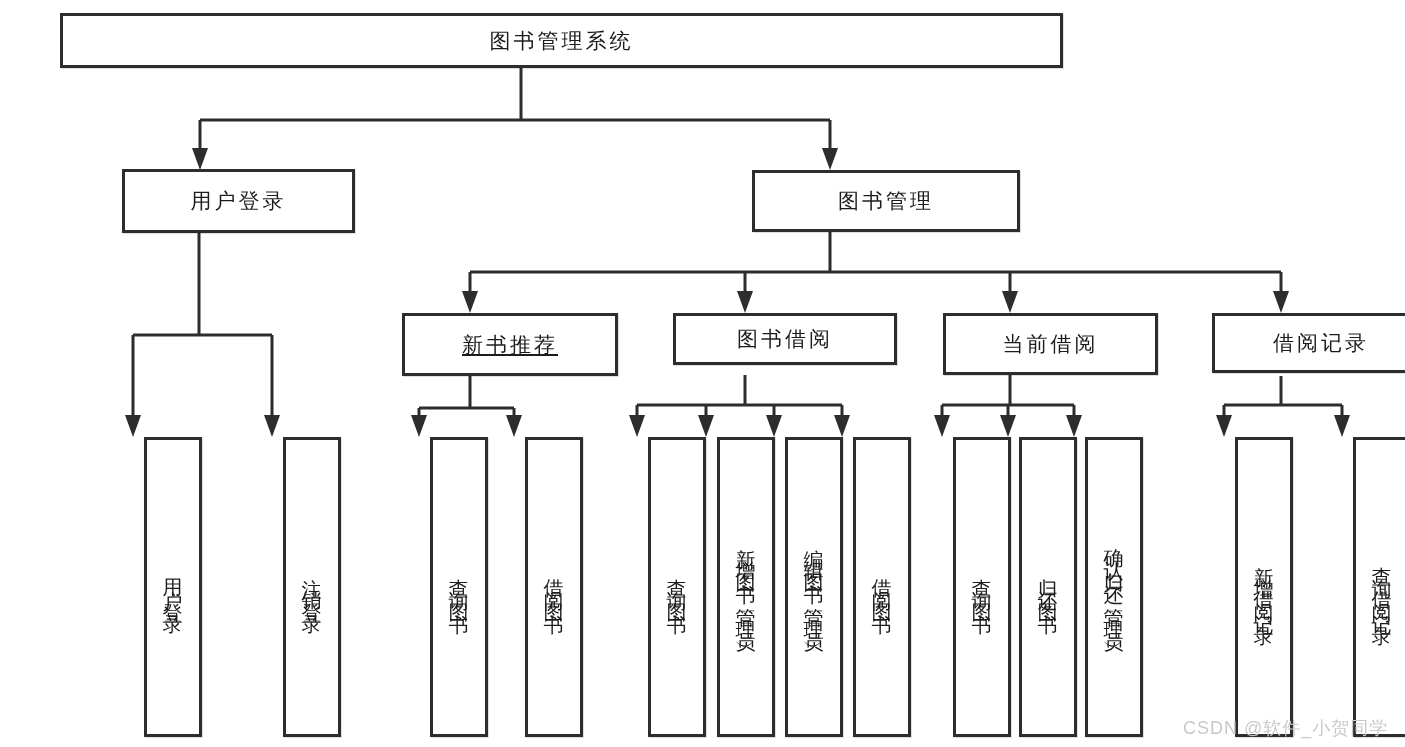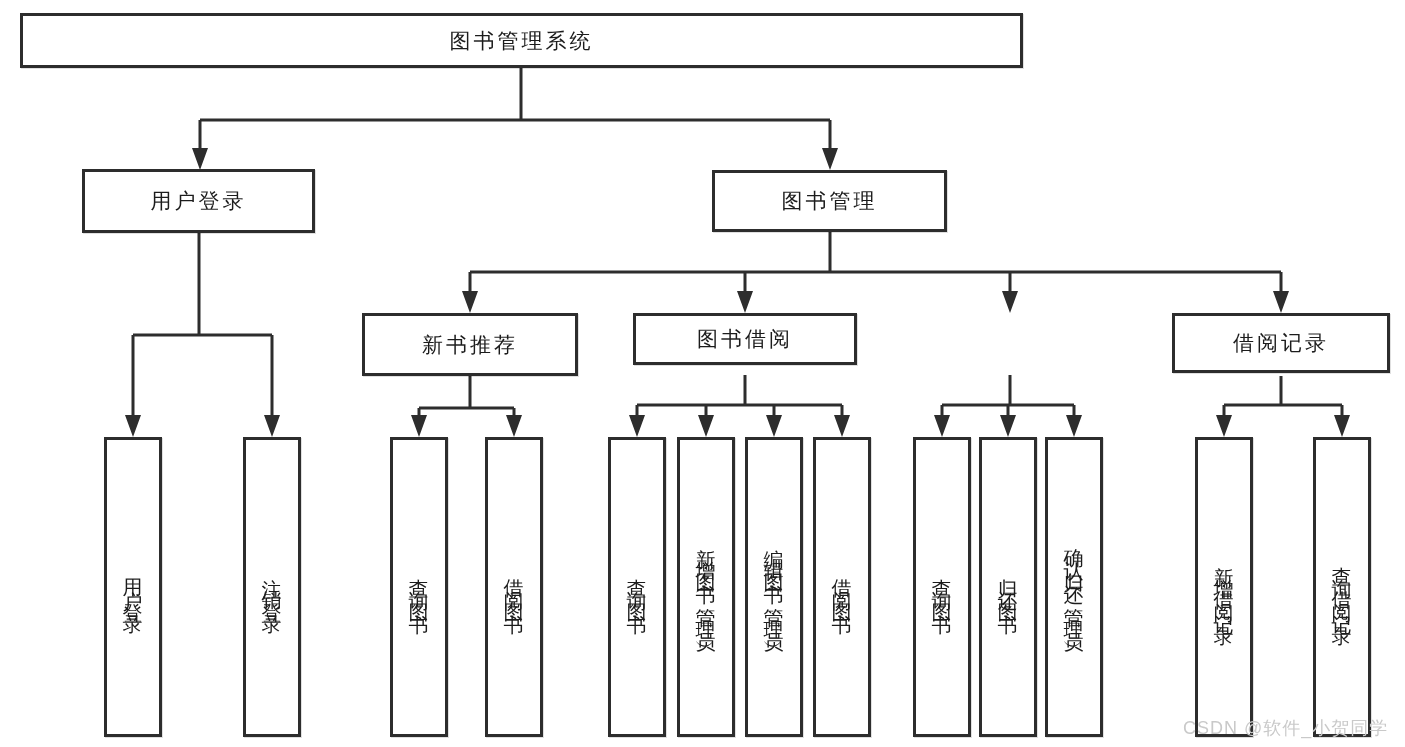--- a/index.html
+++ b/index.html
@@ -17,20 +17,21 @@
     box-sizing: border-box;
     border: 3px solid #2d2d2d;
     background: #ffffff;
     display: flex;
     align-items: center;
     justify-content: center;
     font-size: 21px;
     letter-spacing: 3px;
     color: #1c1c1c;
     box-shadow: 1px 1px 0 rgba(0,0,0,0.12);
+    margin-left: 40px;
   }
   .leaf { width: 58px; height: 300px; top: 437px; }
   .vtext {
     writing-mode: vertical-rl;
     font-size: 20px;
     letter-spacing: 12px;
     line-height: 1;
     white-space: nowrap;
   }
   .watermark {
@@ -101,24 +102,25 @@
       M934 415 L950 415 L942 437 Z
       M1000 415 L1016 415 L1008 437 Z
       M1066 415 L1082 415 L1074 437 Z
       M1216 415 L1232 415 L1224 437 Z
       M1334 415 L1350 415 L1342 437 Z"></path>
   </svg>
 
   <div class="box" style="left:20px; top:13px; width:1003px; height:55px;">图书管理系统</div>
 
   <div class="box" style="left:82px; top:169px; width:233px; height:64px;">用户登录</div>
-  <div class="box" style="left:712px; top:170px; width:235px; height:62px;">图书管理</div>
+  <div class="box" style="left:712px; top:170px; width:268px; height:62px;">图书管理</div>
 
-  <div class="box" style="left:362px; top:313px; width:216px; height:63px;">新书推荐</div>
+  <div class="box" style="left:362px; top:313px; width:216px; height:63px;text-decoration:underline;">新书推荐</div>
   <div class="box" style="left:633px; top:313px; width:224px; height:52px;">图书借阅</div>
+  <div class="box" style="left:903px; top:313px; width:215px; height:62px;">当前借阅</div>
   <div class="box" style="left:1172px; top:313px; width:218px; height:60px;">借阅记录</div>
 
   <div class="box leaf" style="left:104px;">
     <span class="vtext">用户登录</span>
   </div>
   <div class="box leaf" style="left:243px;">
     <span class="vtext">注销登录</span>
   </div>
 
   <div class="box leaf" style="left:390px;">

